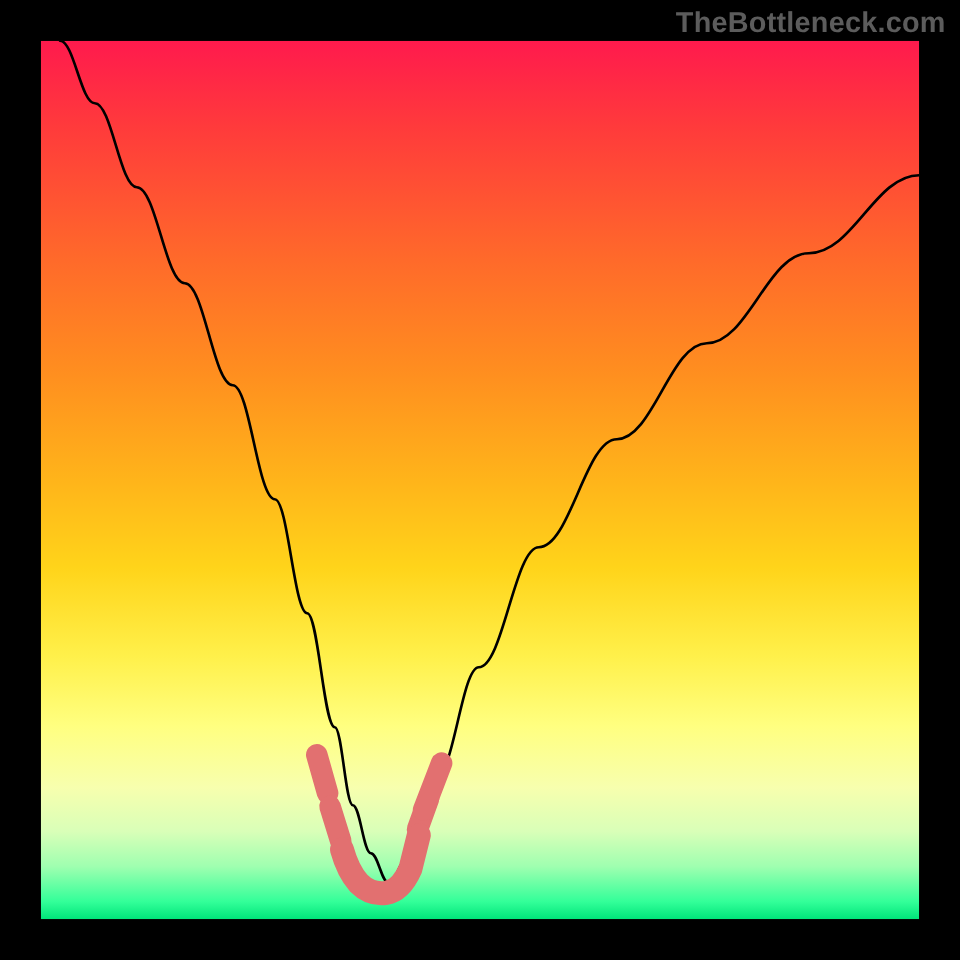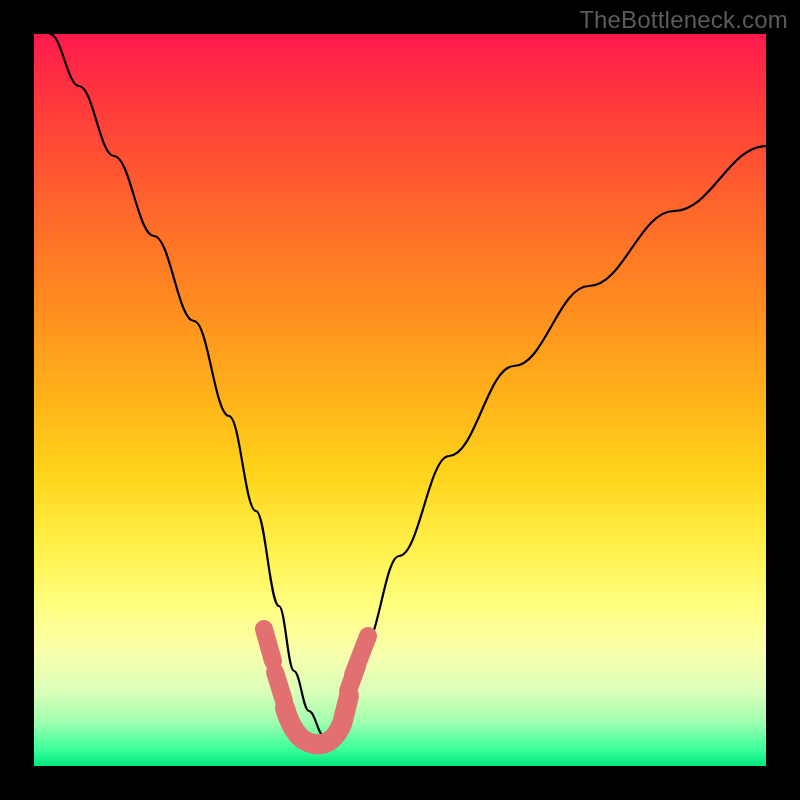--- a/index.html
+++ b/index.html
@@ -46,21 +46,21 @@
       #33ff99 98%,
       #00e57a 100%
     );
   }
   .watermark {
     position: absolute;
     top: 6px;
     right: 12px;
     color: #5c5c5c;
     font-size: 24px;
-    font-weight: 400;
+    font-weight: 700;
     letter-spacing: 0.2px;
     user-select: none;
   }
   svg.curve {
     position: absolute;
     inset: 0;
   }
 </style>
 </head>
 <body>

